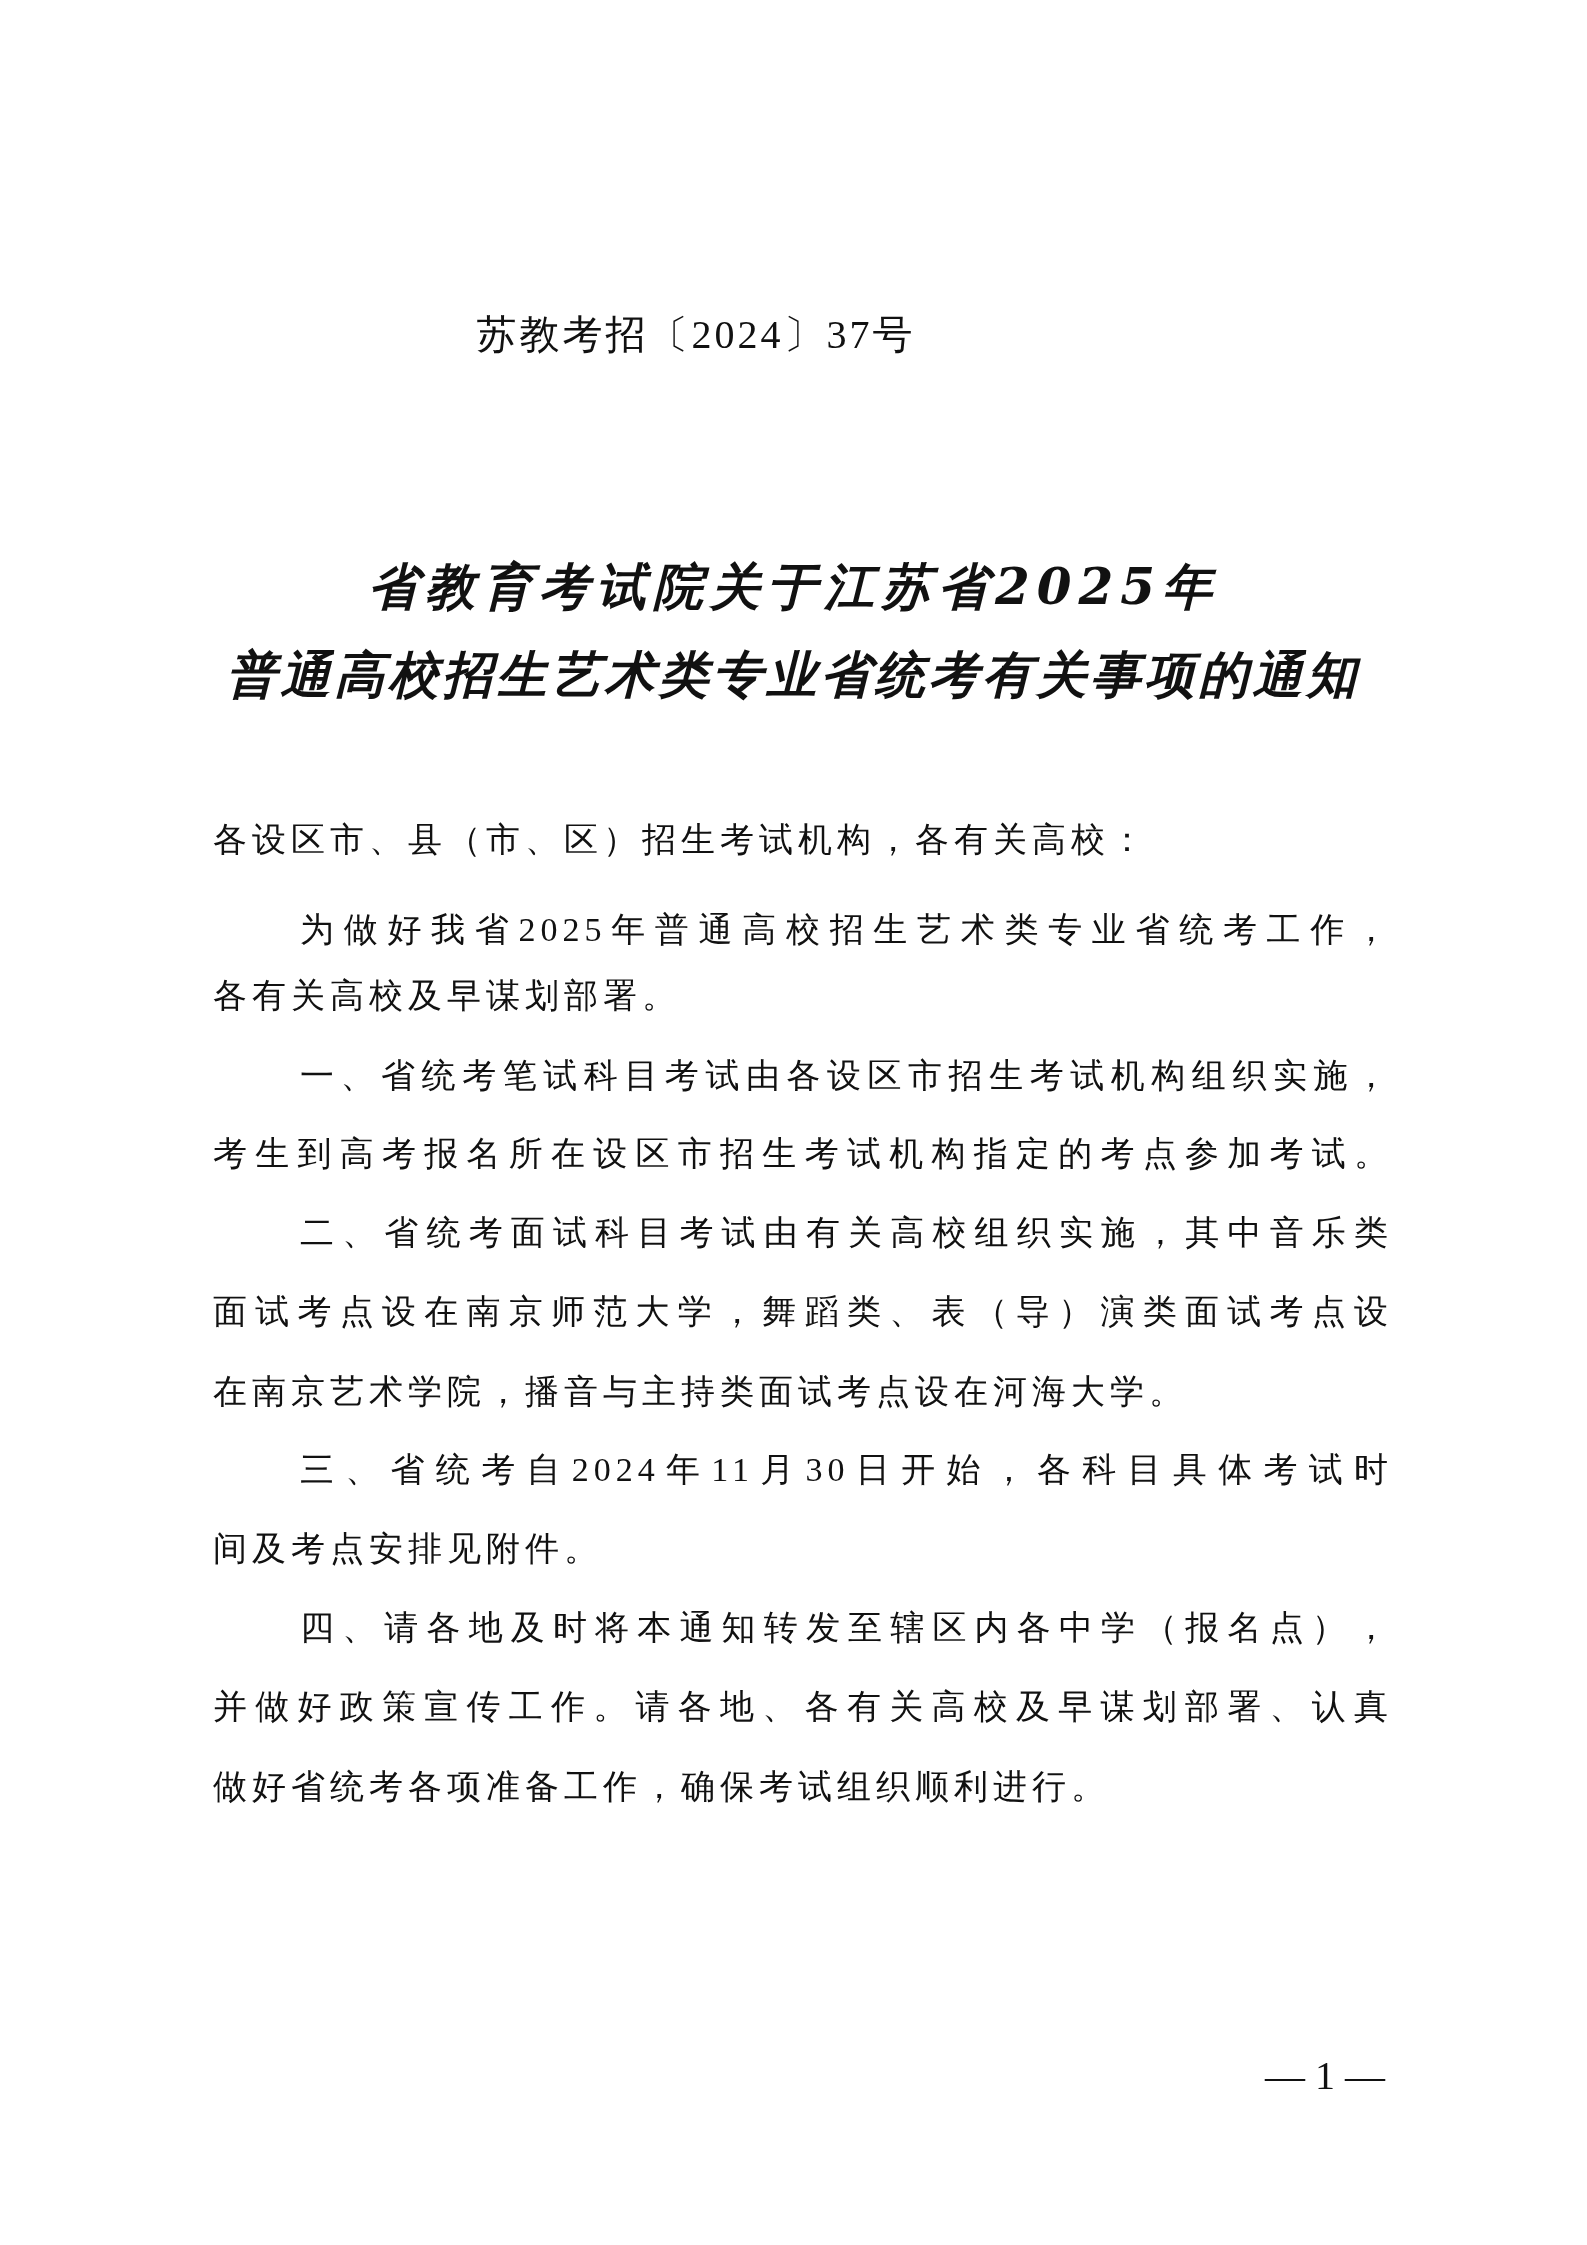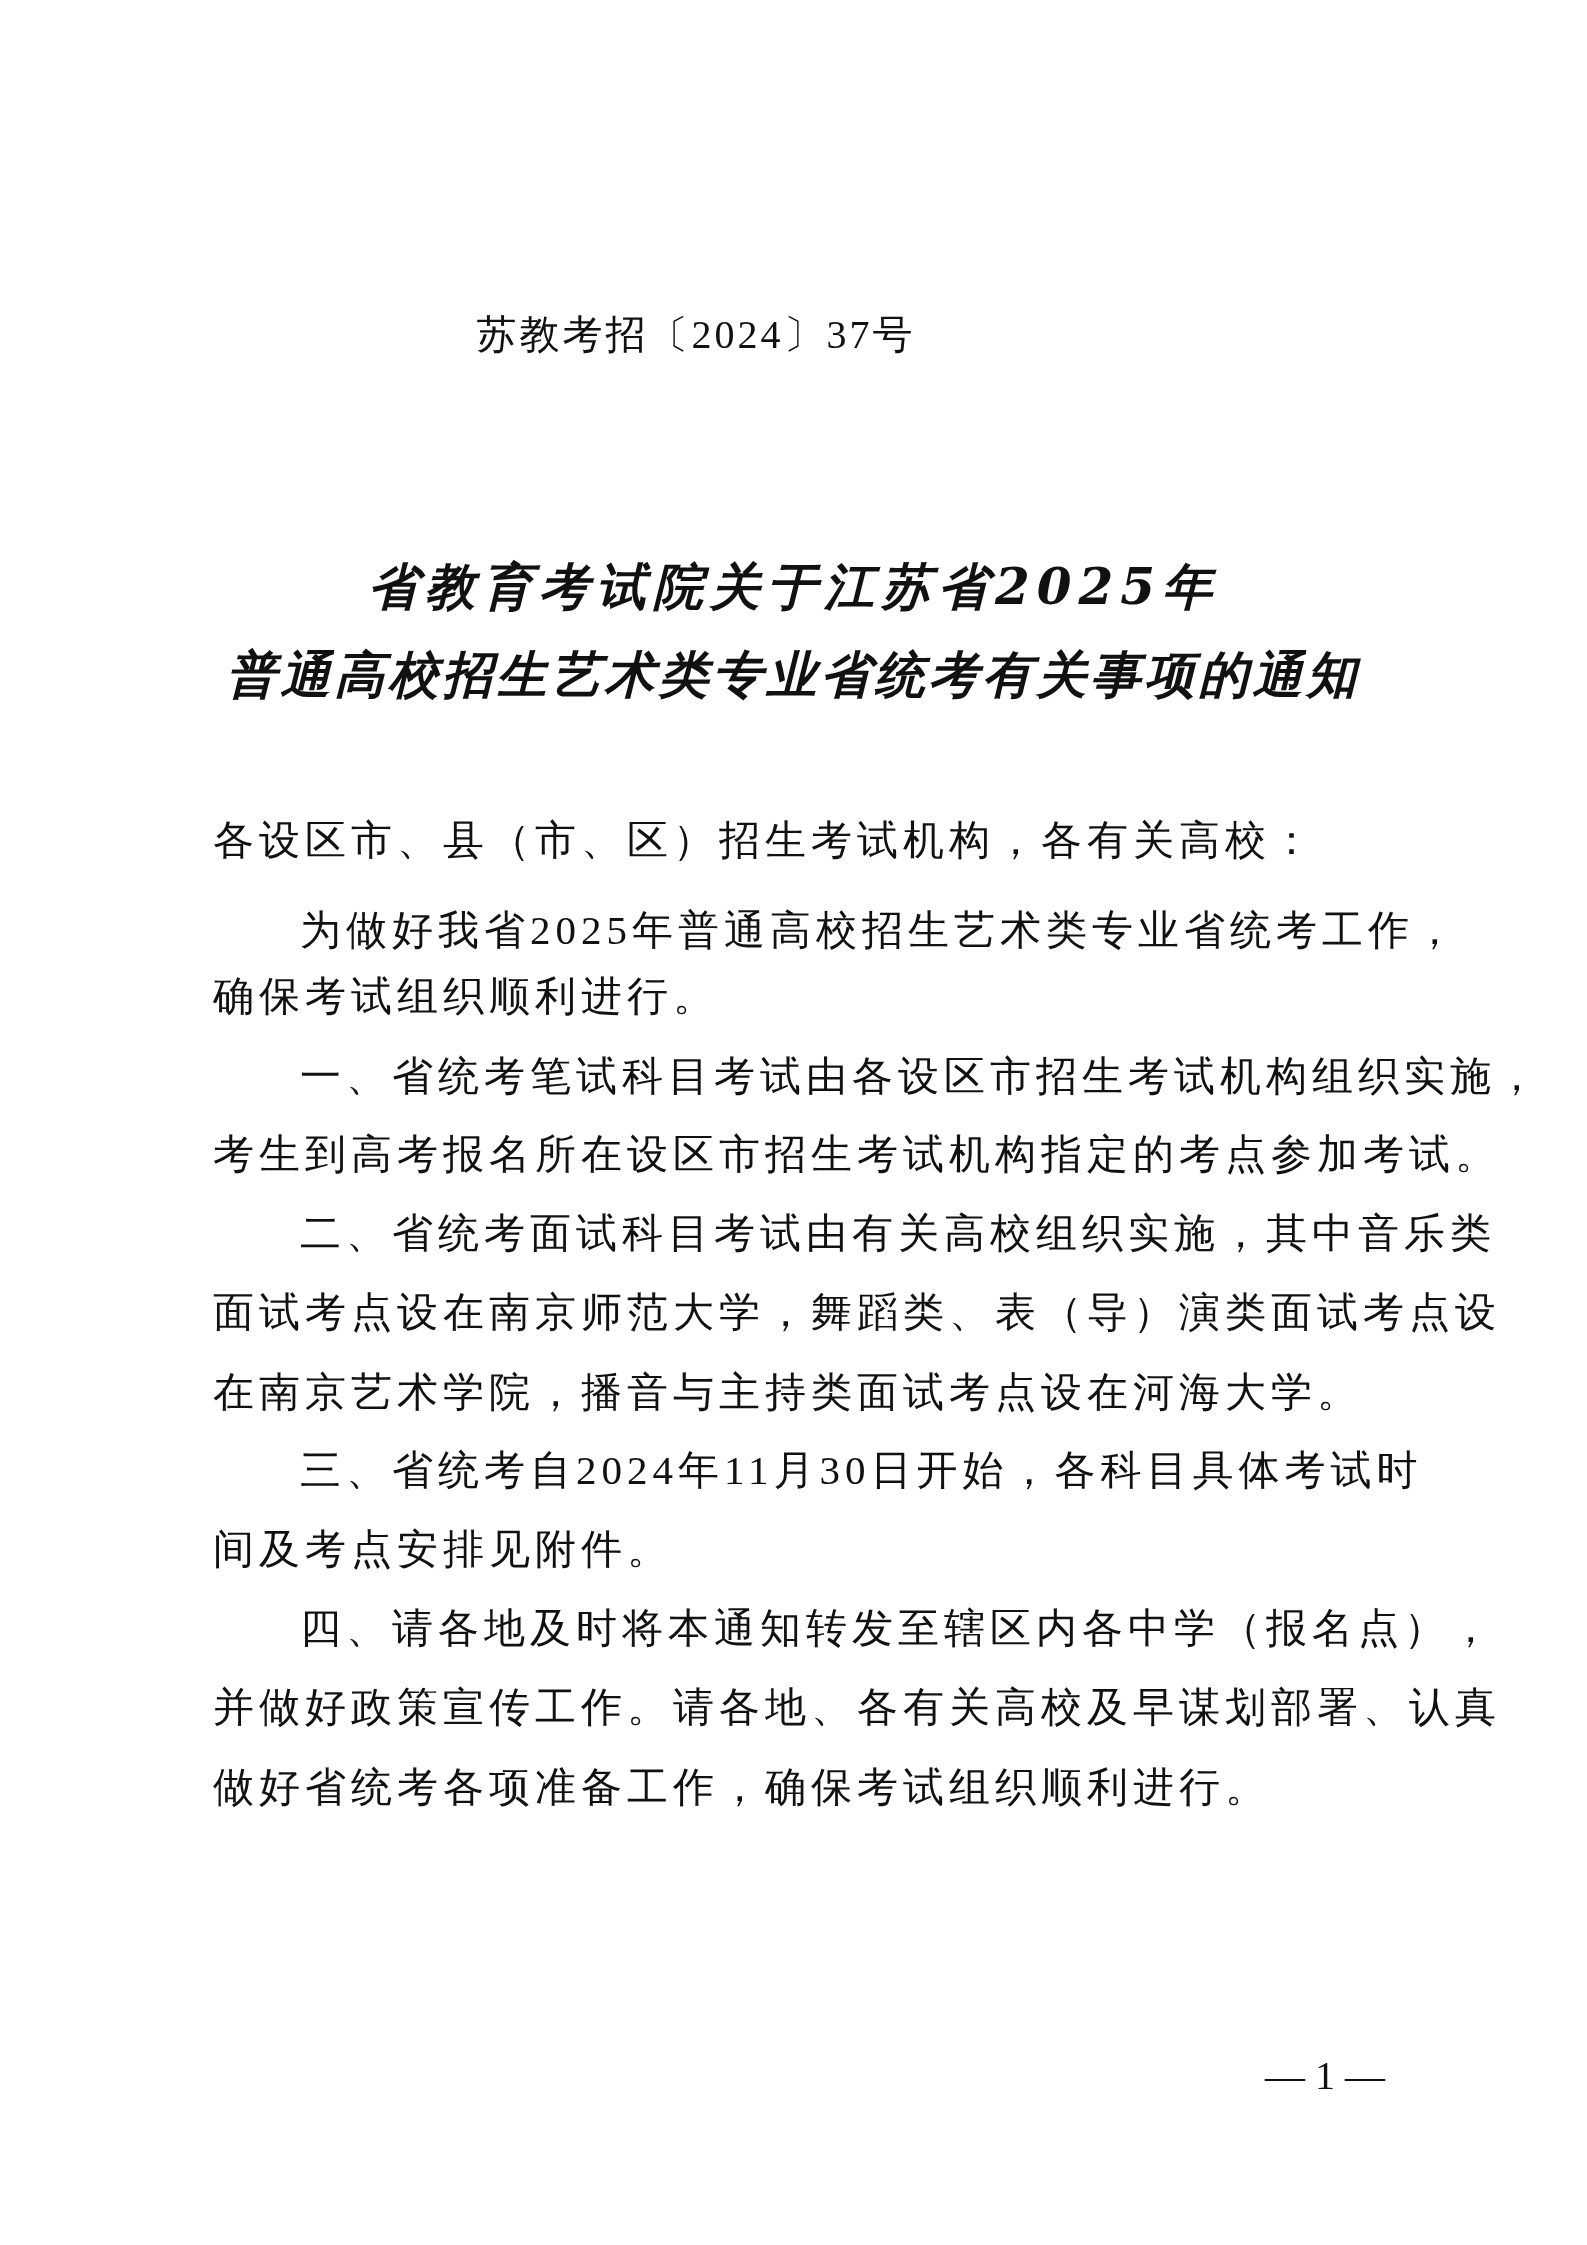--- a/index.html
+++ b/index.html
@@ -36,21 +36,21 @@
       line-height: 70px;
       letter-spacing: 7px;
       font-family: "DejaVu Serif", serif;
     }
     .title-line.l1 { top: 552px; }
     .title-line.l2 { top: 640px; letter-spacing: 4px; }
     .body-line {
       position: absolute;
       left: 213px;
       width: 1180px;
-      font-size: 41px;
+      font-size: 34px;
       line-height: 60px;
       white-space: nowrap;
       letter-spacing: 5px;
       text-align: justify;
       text-align-last: justify;
     }
     .body-line.indent { left: 300px; width: 1093px; }
     .body-line.short { text-align-last: left; }
     .page-number {
       position: absolute;
@@ -71,21 +71,21 @@
 
   <div>
     <div class="title-line l1">省教育考试院关于江苏省2025年</div>
     <div class="title-line l2">普通高校招生艺术类专业省统考有关事项的通知</div>
   </div>
 
   <div>
     <div class="body-line short" style="top:810px;">各设区市、县（市、区）招生考试机构，各有关高校：</div>
 
     <div class="body-line indent" style="top:888px;margin-top:12px;">为做好我省2025年普通高校招生艺术类专业省统考工作，</div>
-    <div class="body-line short" style="top:966px;">确保考试组织顺利进行。</div>
+    <div class="body-line short" style="top:966px;">各有关高校及早谋划部署。</div>
 
     <div class="body-line indent" style="top:1046px;">一、省统考笔试科目考试由各设区市招生考试机构组织实施，</div>
     <div class="body-line" style="top:1124px;">考生到高考报名所在设区市招生考试机构指定的考点参加考试。</div>
 
     <div class="body-line indent" style="top:1203px;">二、省统考面试科目考试由有关高校组织实施，其中音乐类</div>
     <div class="body-line" style="top:1282px;">面试考点设在南京师范大学，舞蹈类、表（导）演类面试考点设</div>
     <div class="body-line short" style="top:1362px;">在南京艺术学院，播音与主持类面试考点设在河海大学。</div>
 
     <div class="body-line indent" style="top:1440px;">三、省统考自2024年11月30日开始，各科目具体考试时</div>
     <div class="body-line short" style="top:1519px;">间及考点安排见附件。</div>

